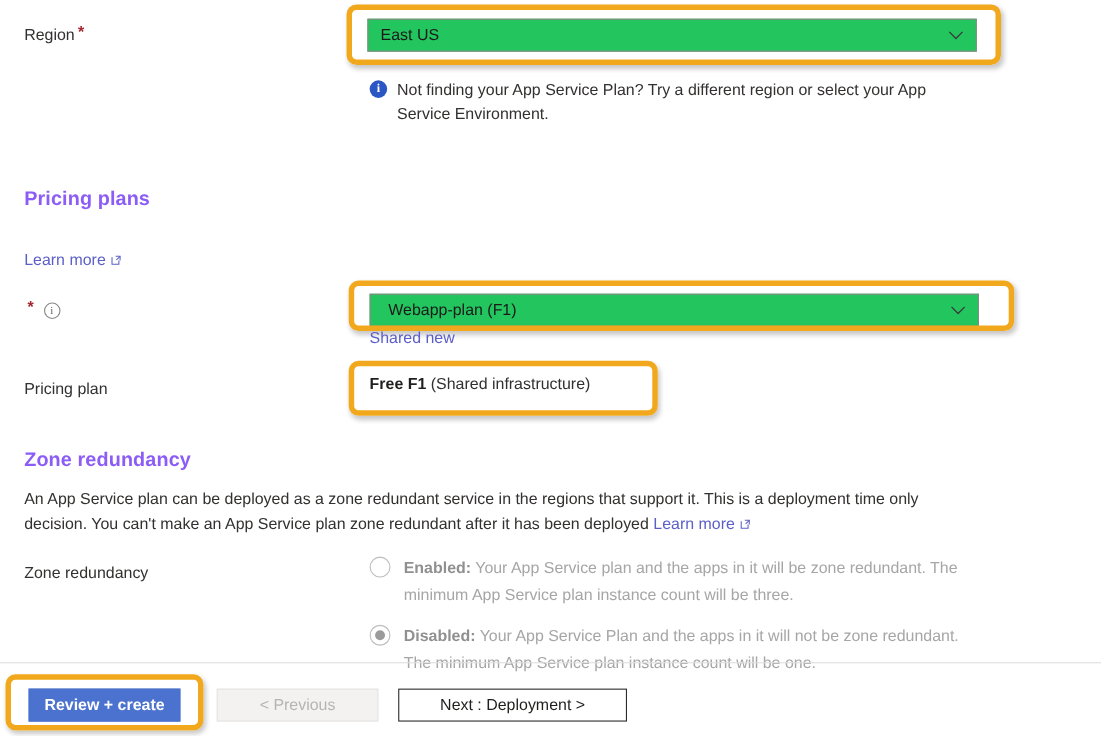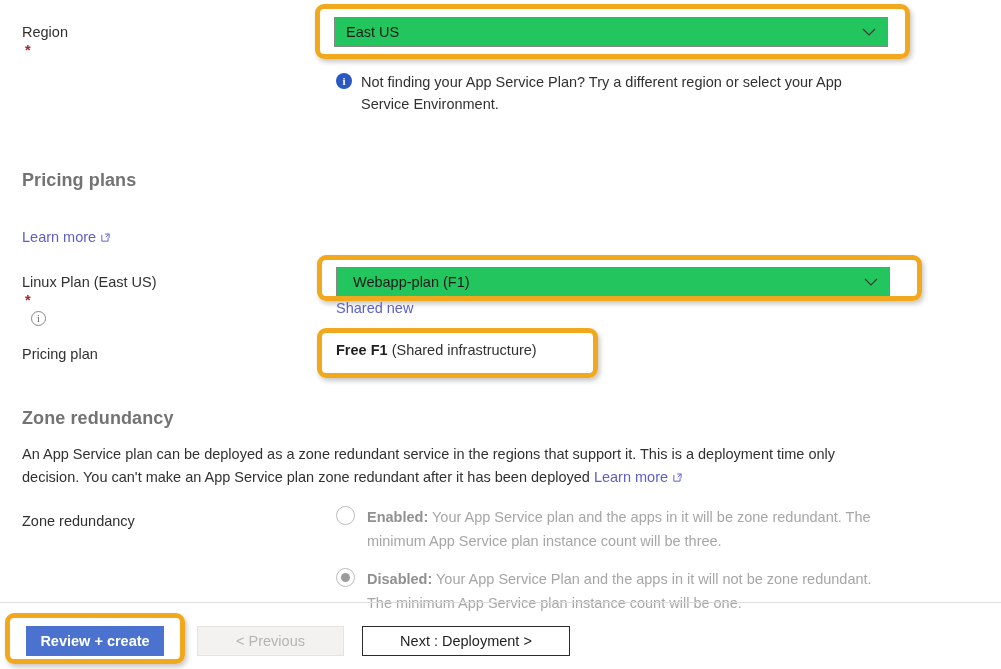--- a/index.html
+++ b/index.html
@@ -22,21 +22,20 @@
     left: 0; top: 0;
     width: 1001px;
     height: 669px;
   }
 
   
   .row {
     position: absolute;
     display: flex;
     align-items: flex-start;
-    flex-direction: column;
   }
   .label {
     color: #323130;
     font-size: 14.5px;
     line-height: 20px;
     white-space: nowrap;
   }
   .req-star {
     color: #a4262c;
     font-size: 14.5px;
@@ -126,21 +125,21 @@
     margin-left: 9px;
     position: relative;
     top: 3px;
   }
 
   
   .section-title {
     position: absolute;
     font-size: 18px;
     font-weight: 600;
-    color: #737373;
+    color: #8b5cf6;
     letter-spacing: 0.1px;
   }
   .body-text {
     position: absolute;
     font-size: 14.5px;
     color: #323130;
     line-height: 23px;
   }
 
   .link {
@@ -278,21 +277,20 @@
     <a class="link">
       <span>Learn more</span><span class="ext-ic"><svg viewBox="0 0 12 12" width="11" height="11">
             <path d="M2 3.2 L2 10 L8.8 10 L8.8 6.3" fill="none" stroke="#5b5fc7" stroke-width="1.05"></path>
             <path d="M5.6 2.2 L10 2.2 L10 6.4" fill="none" stroke="#5b5fc7" stroke-width="1.05"></path>
             <path d="M6.4 5.7 L10 2.2" fill="none" stroke="#5b5fc7" stroke-width="1.05"></path>
           </svg></span>
     </a>
   </div>
 
   <div class="row" style="left:22px; top:272px;">
-    <span class="label">Linux Plan (East US)</span>
     <span class="req-star">*</span>
     <span class="info-outline">i</span>
   </div>
 
   <div class="dropdown" style="position:absolute; left:336px; top:267px; width:554px;padding-left:16px;">
     <span class="dd-text">Webapp-plan (F1)</span>
     <span class="chev">
       <svg viewBox="0 0 14 14" width="14" height="14">
           <path d="M1 4 L7 10 L13 4" fill="none" stroke="#3b3a39" stroke-width="1.2"></path>
         </svg>

